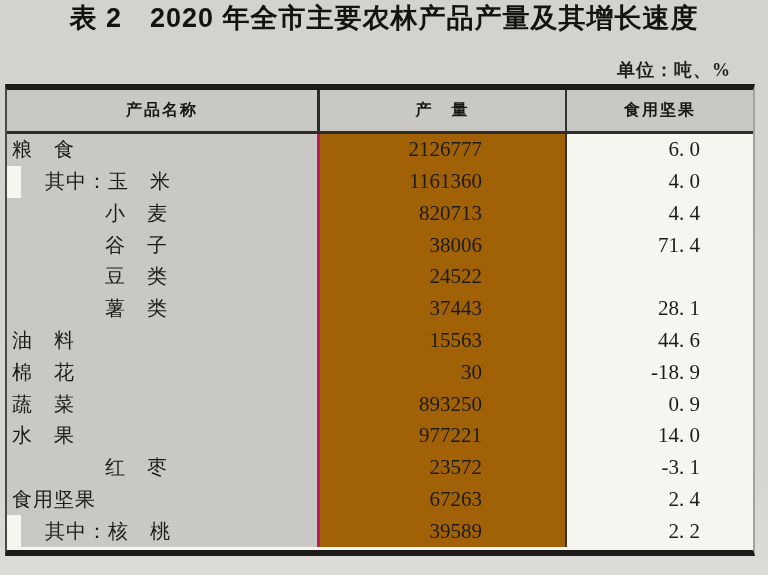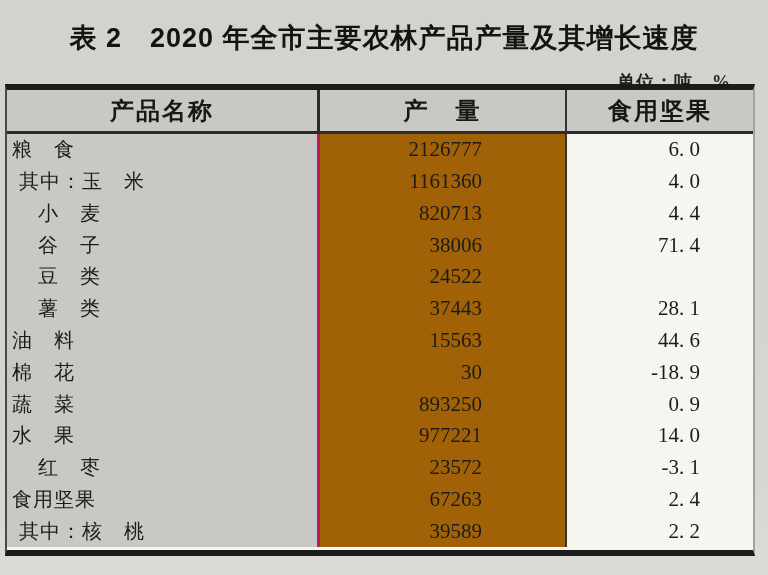--- a/index.html
+++ b/index.html
@@ -7,49 +7,49 @@
     width:768px;height:575px;overflow:hidden;
     background:#cfcecb;
     font-family:"Liberation Serif","DejaVu Serif",serif;
   }
   .page{
     position:relative;width:768px;height:575px;
     background:linear-gradient(180deg,#d3d2ce 0%,#d6d5d1 80%,#dcdbd7 100%);
     color:#1b1a18;
   }
   .title{
-    margin:0;padding-top:20px;
+    margin:0;
     text-align:center;
     font-family:"Liberation Sans","DejaVu Sans",sans-serif;
     font-size:27px;font-weight:bold;letter-spacing:1px;
     color:#141312;
   }
   .unit{
-    position:absolute;top:70px;right:37px;
+    position:absolute;top:58px;right:37px;
     font-size:18px;font-weight:600;letter-spacing:1px;
     color:#201f1d;
   }
   .table{
     position:absolute;left:5px;top:84px;width:750px;height:472px;
     box-sizing:border-box;
     border-top:6px solid #1c1b1a;
     border-bottom:6px solid #1c1b1a;
     border-left:2px solid #4a4946;
     border-right:2px solid #a3a29d;
     background:#f6f5f0;
   }
   .thead{
     display:grid;grid-template-columns:313px 247px 1fr;
     height:44px;box-sizing:border-box;
     background:#c9c8c5;
     border-bottom:3px solid #2d2c2a;
   }
   .th{
     display:flex;align-items:center;justify-content:center;
-    font-size:24px;font-weight:bold;letter-spacing:2px;
+    font-size:16px;font-weight:bold;letter-spacing:2px;
     color:#181715;
   }
   .th.name{border-right:3px solid #2d2c2a;box-sizing:border-box;}
   .th.output{border-right:2px solid #34332f;box-sizing:border-box;}
   .tbody{
     display:flex;flex-direction:column;
     height:413px;
   }
   .tr{
     flex:1;
@@ -74,22 +74,22 @@
     font-size:21px;
   }
   .td.growth{
     background:#f6f5f0;
     justify-content:flex-end;
     padding-right:53px;
     font-size:21px;
     margin-left:23px;
   }
   .lv0{padding-left:5px;}
-  .lv1{padding-left:12px;}
-  .lv2{padding-left:31px;}
+  .lv1{padding-left:24px;margin-left:14px;}
+  .lv2{padding-left:98px;}
 </style>
 </head>
 <body>
 
 <div class="page">
 
   <h1 class="title">表 2　2020 年全市主要农林产品产量及其增长速度</h1>
 
   <div class="unit">单位：吨、%</div>
 

